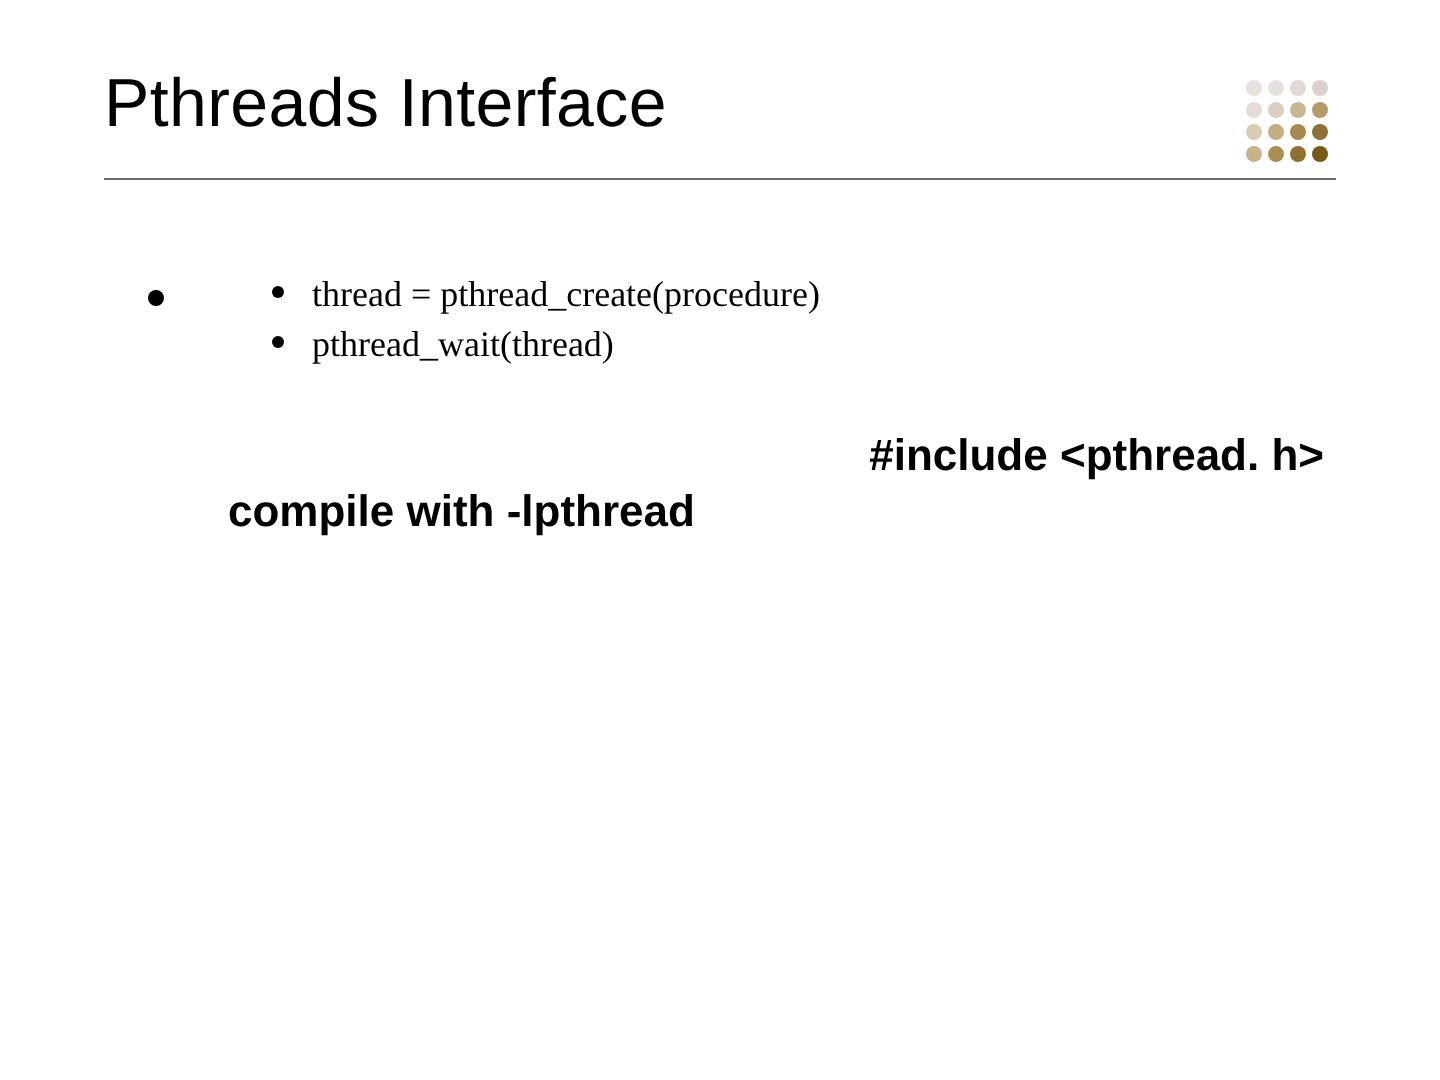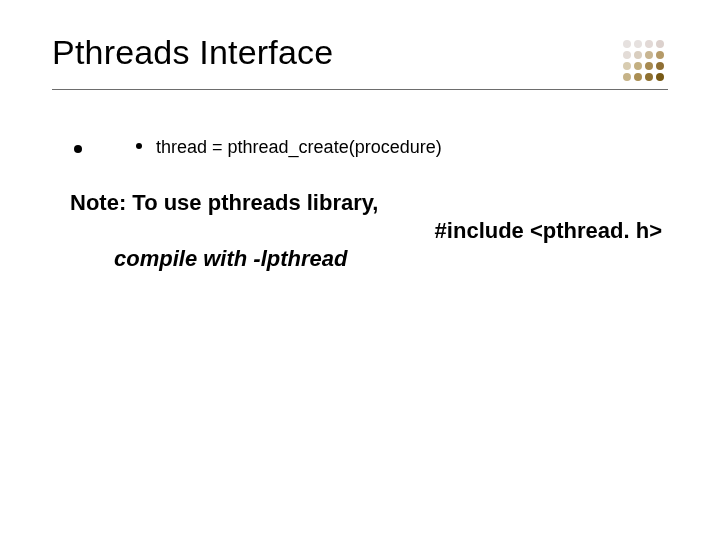--- a/index.html
+++ b/index.html
@@ -69,20 +69,21 @@
     top: 9px;
     width: 8px;
     height: 8px;
     background: #000;
     border-radius: 50%;
   }
   ul.sub {
     list-style: none;
     margin: 20px 0 0 0;
     padding: 0 0 0 36px;
+    font-family: Liberation Serif, serif;
   }
   ul.sub > li {
     position: relative;
     padding-left: 22px;
     font-size: 18px;
     line-height: 1.28;
     margin-bottom: 2px;
   }
   ul.sub > li::before {
     content: "";
@@ -94,21 +95,21 @@
     background: #000;
     border-radius: 50%;
   }
   .note {
     margin-top: 30px;
     font-size: 22px;
     font-weight: 700;
     line-height: 1.28;
   }
   .note .l2 { padding-left: 36px; text-align: right; }
-  .note .l3 { padding-left: 44px; font-style: italic; }
+  .note .l3 { padding-left: 44px; }
 </style>
 </head>
 <body>
 
 <div class="slide">
 
   <div class="title-row">
     <div class="title">Pthreads Interface</div>
     <div class="dots">
       <span style="background:#e6e1df"></span>
@@ -130,24 +131,26 @@
     </div>
   </div>
 
   <div class="body">
     <ul class="main">
       <li>
         <ul class="sub">
           <li>
             <span>thread = pthread_create(procedure)</span>
           </li>
+          <li>
+            <span>pthread_wait(thread)</span>
+          </li>
         </ul>
       </li>
     </ul>
 
     <div class="note">
-      <div>Note: To use pthreads library,</div>
       <div class="l2">#include &lt;pthread. h&gt;</div>
       <div class="l3">compile with -lpthread</div>
     </div>
   </div>
 
 </div>
 
 </body></html>

